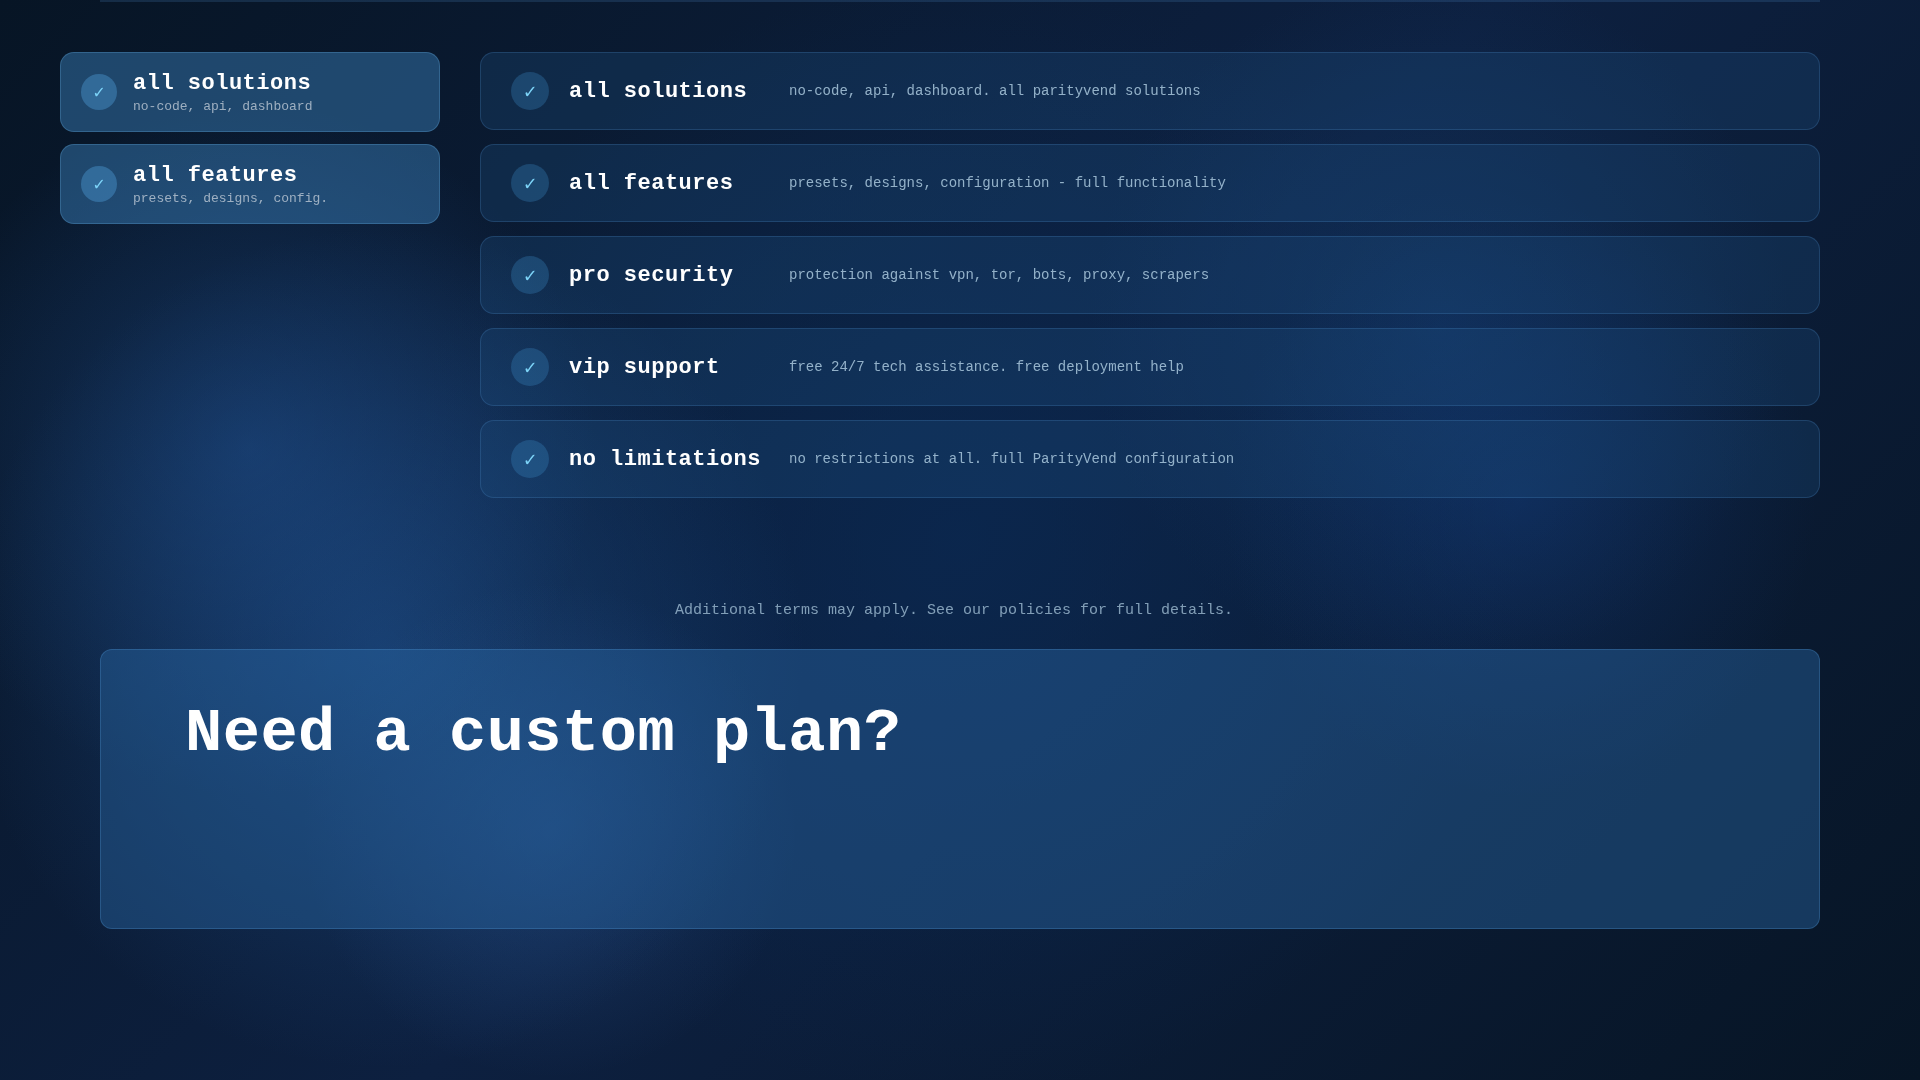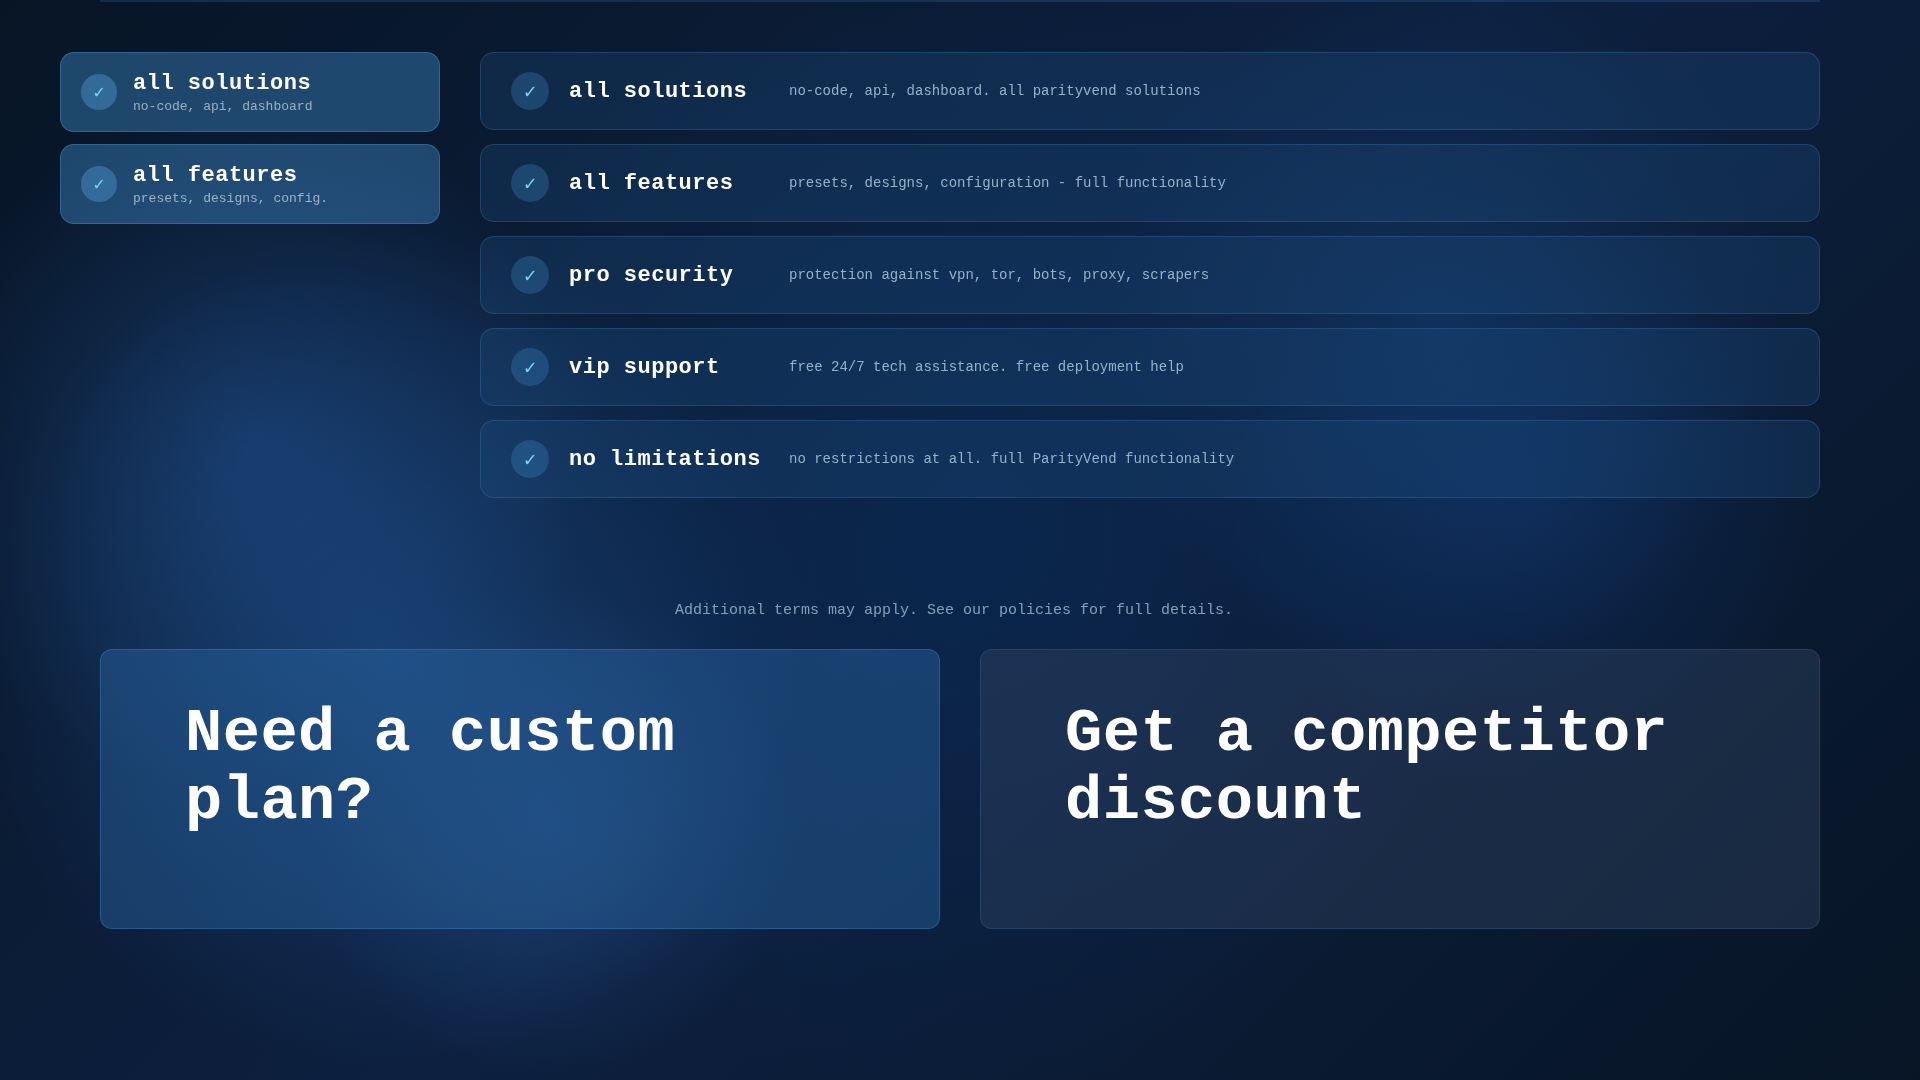--- a/index.html
+++ b/index.html
@@ -294,34 +294,31 @@
 
     <div class="right-item">
       <div class="right-icon check-icon"></div>
       <span class="right-title">vip support</span>
       <span class="right-desc">free 24/7 tech assistance. free deployment help</span>
     </div>
 
     <div class="right-item">
       <div class="right-icon check-icon"></div>
       <span class="right-title">no limitations</span>
-      <span class="right-desc">no restrictions at all. full ParityVend functionality</span>
+      <span class="right-desc">no restrictions at all. full ParityVend configuration</span>
     </div>
 
   </div>
 
 </div>
 
 <div class="additional-terms">
   <span>Additional terms may apply. See our policies for full details.</span>
 </div>
 
 <div class="bottom-cards">
 
   <div class="bottom-card custom-plan">
     <div class="bottom-card-title">Need a custom plan?</div>
   </div>
 
-  <div class="bottom-card competitor-discount">
-    <div class="bottom-card-title">Get a competitor discount</div>
-  </div>
 
 </div>
 
 </body></html>

